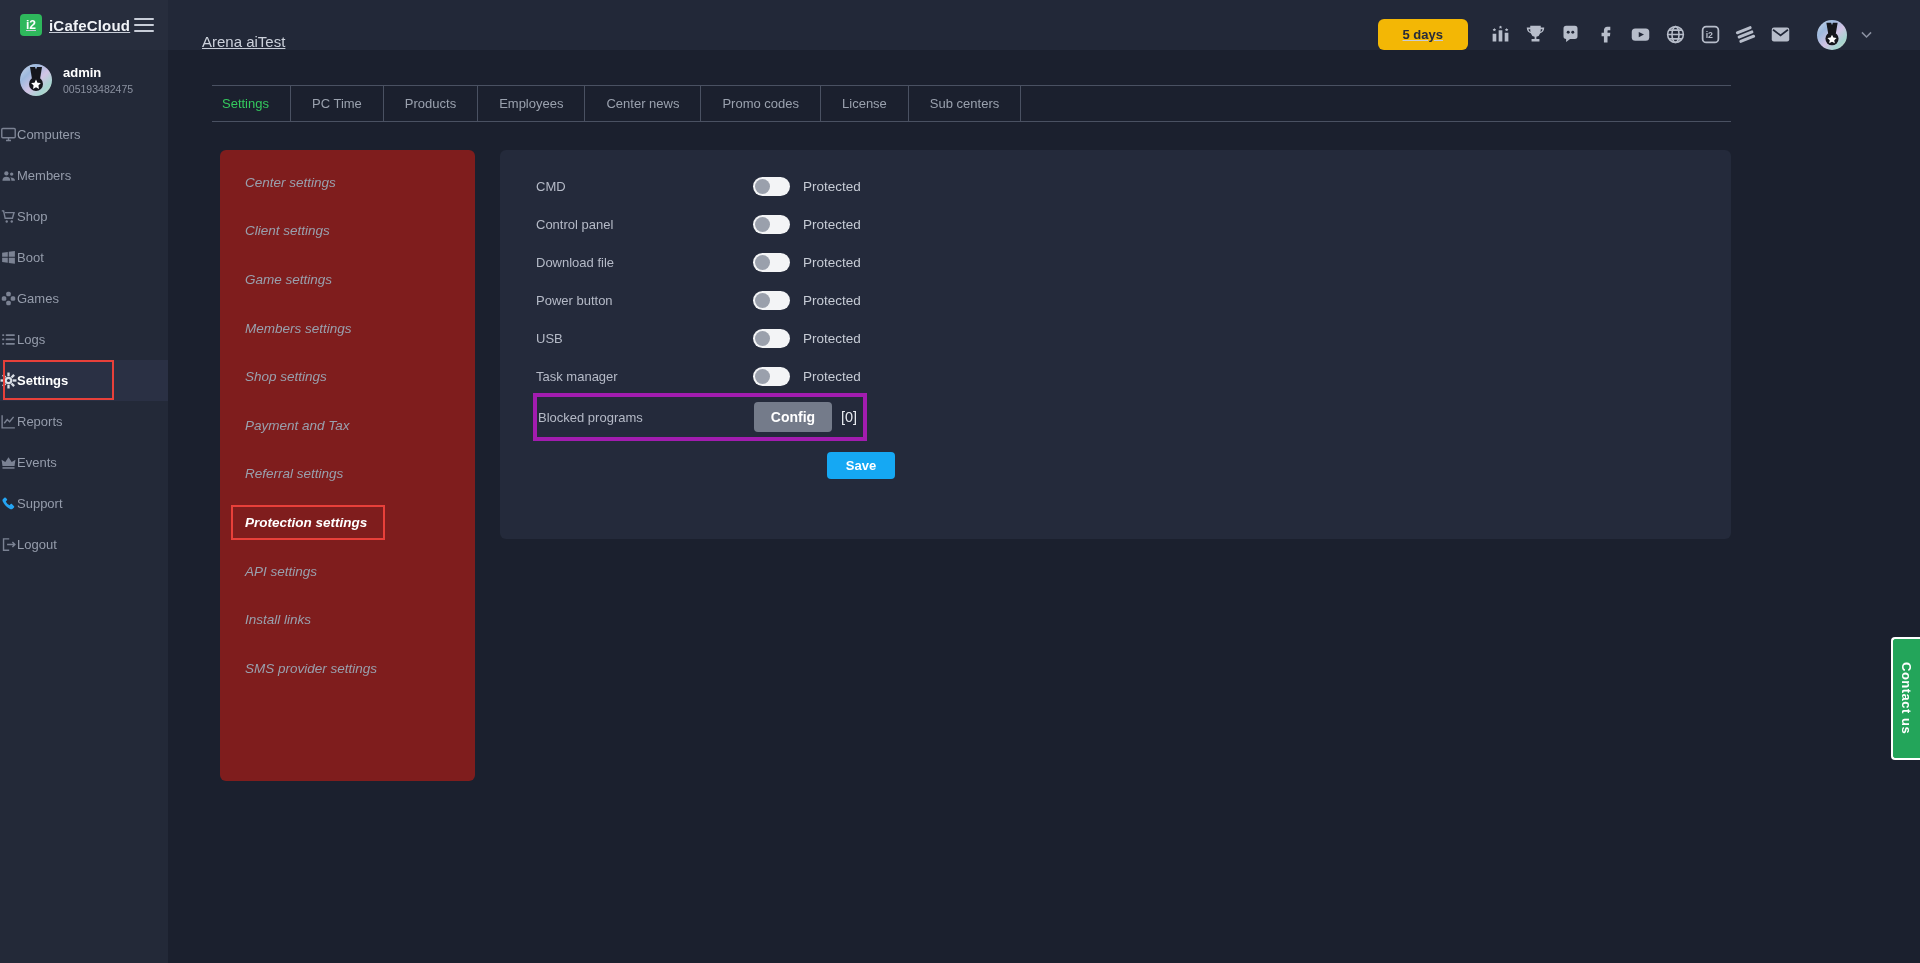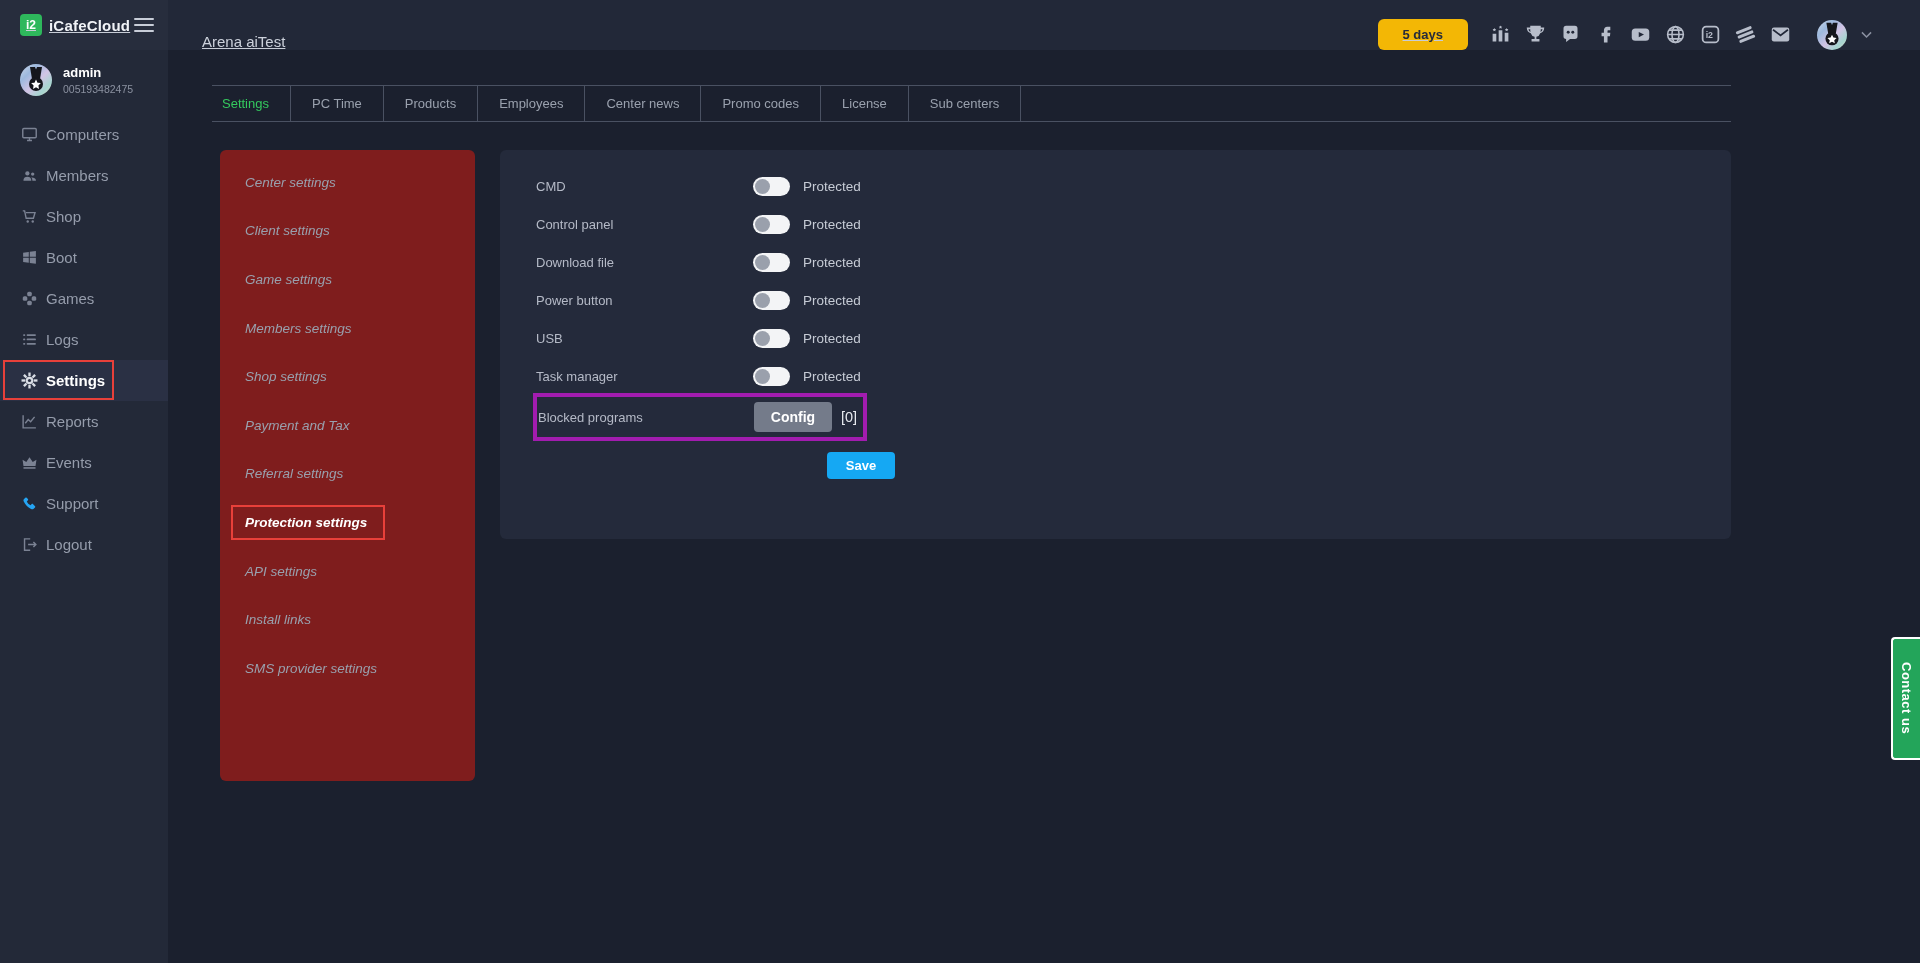--- a/index.html
+++ b/index.html
@@ -30,21 +30,21 @@
   .chevron { width:11px; height:8px; color:#8a90a0; cursor:pointer; }
 
   
   .sidebar { position:absolute; left:0; top:50px; width:168px; bottom:0; background:#232938; }
   .user { display:flex; align-items:center; gap:11px; padding:14px 0 0 20px; }
   .avatar-lg { width:32px; height:32px; border-radius:50%; overflow:hidden;
     background:linear-gradient(135deg,#cfd9e8 0%,#9db9de 28%,#d2c4e5 55%,#a6d5d0 78%,#e2dbc9 100%); flex:none; }
   .user-name { color:#fff; font-size:13px; font-weight:bold; }
   .user-id { color:#8b91a0; font-size:10.5px; margin-top:3px; }
   .menu { margin-top:18px; }
-  .menu-item { position:relative; height:41px; display:flex; align-items:center; gap:8px; padding-left:21px; color:#959cab; font-size:15px; cursor:pointer; }
+  .menu-item { position:relative; height:41px; display:flex; align-items:center; gap:0; color:#959cab; font-size:13px; cursor:pointer; }
   .menu-item .mi-icon { width:17px; height:17px; color:#7b8293; flex:none; }
   .menu-item.active { background:#2a3044; color:#fff; font-weight:bold; }
   .menu-item.active .mi-icon { color:#d9dde5; }
   .mi-icon.phone { color:#25a4f2; }
   .ann-settings { position:absolute; left:3px; top:0; width:111px; height:40px; border:2px solid #e8403a; pointer-events:none; }
 
   
   .tabs { position:absolute; left:212px; top:85px; width:1519px; height:37px;
     border-top:1px solid #4a5162; border-bottom:1px solid #4a5162; display:flex; align-items:stretch; }
   .tab { display:flex; align-items:center; padding:0 21px; font-size:13px; color:#9aa1ae; border-right:1px solid #4a5162; cursor:pointer; white-space:nowrap; }

